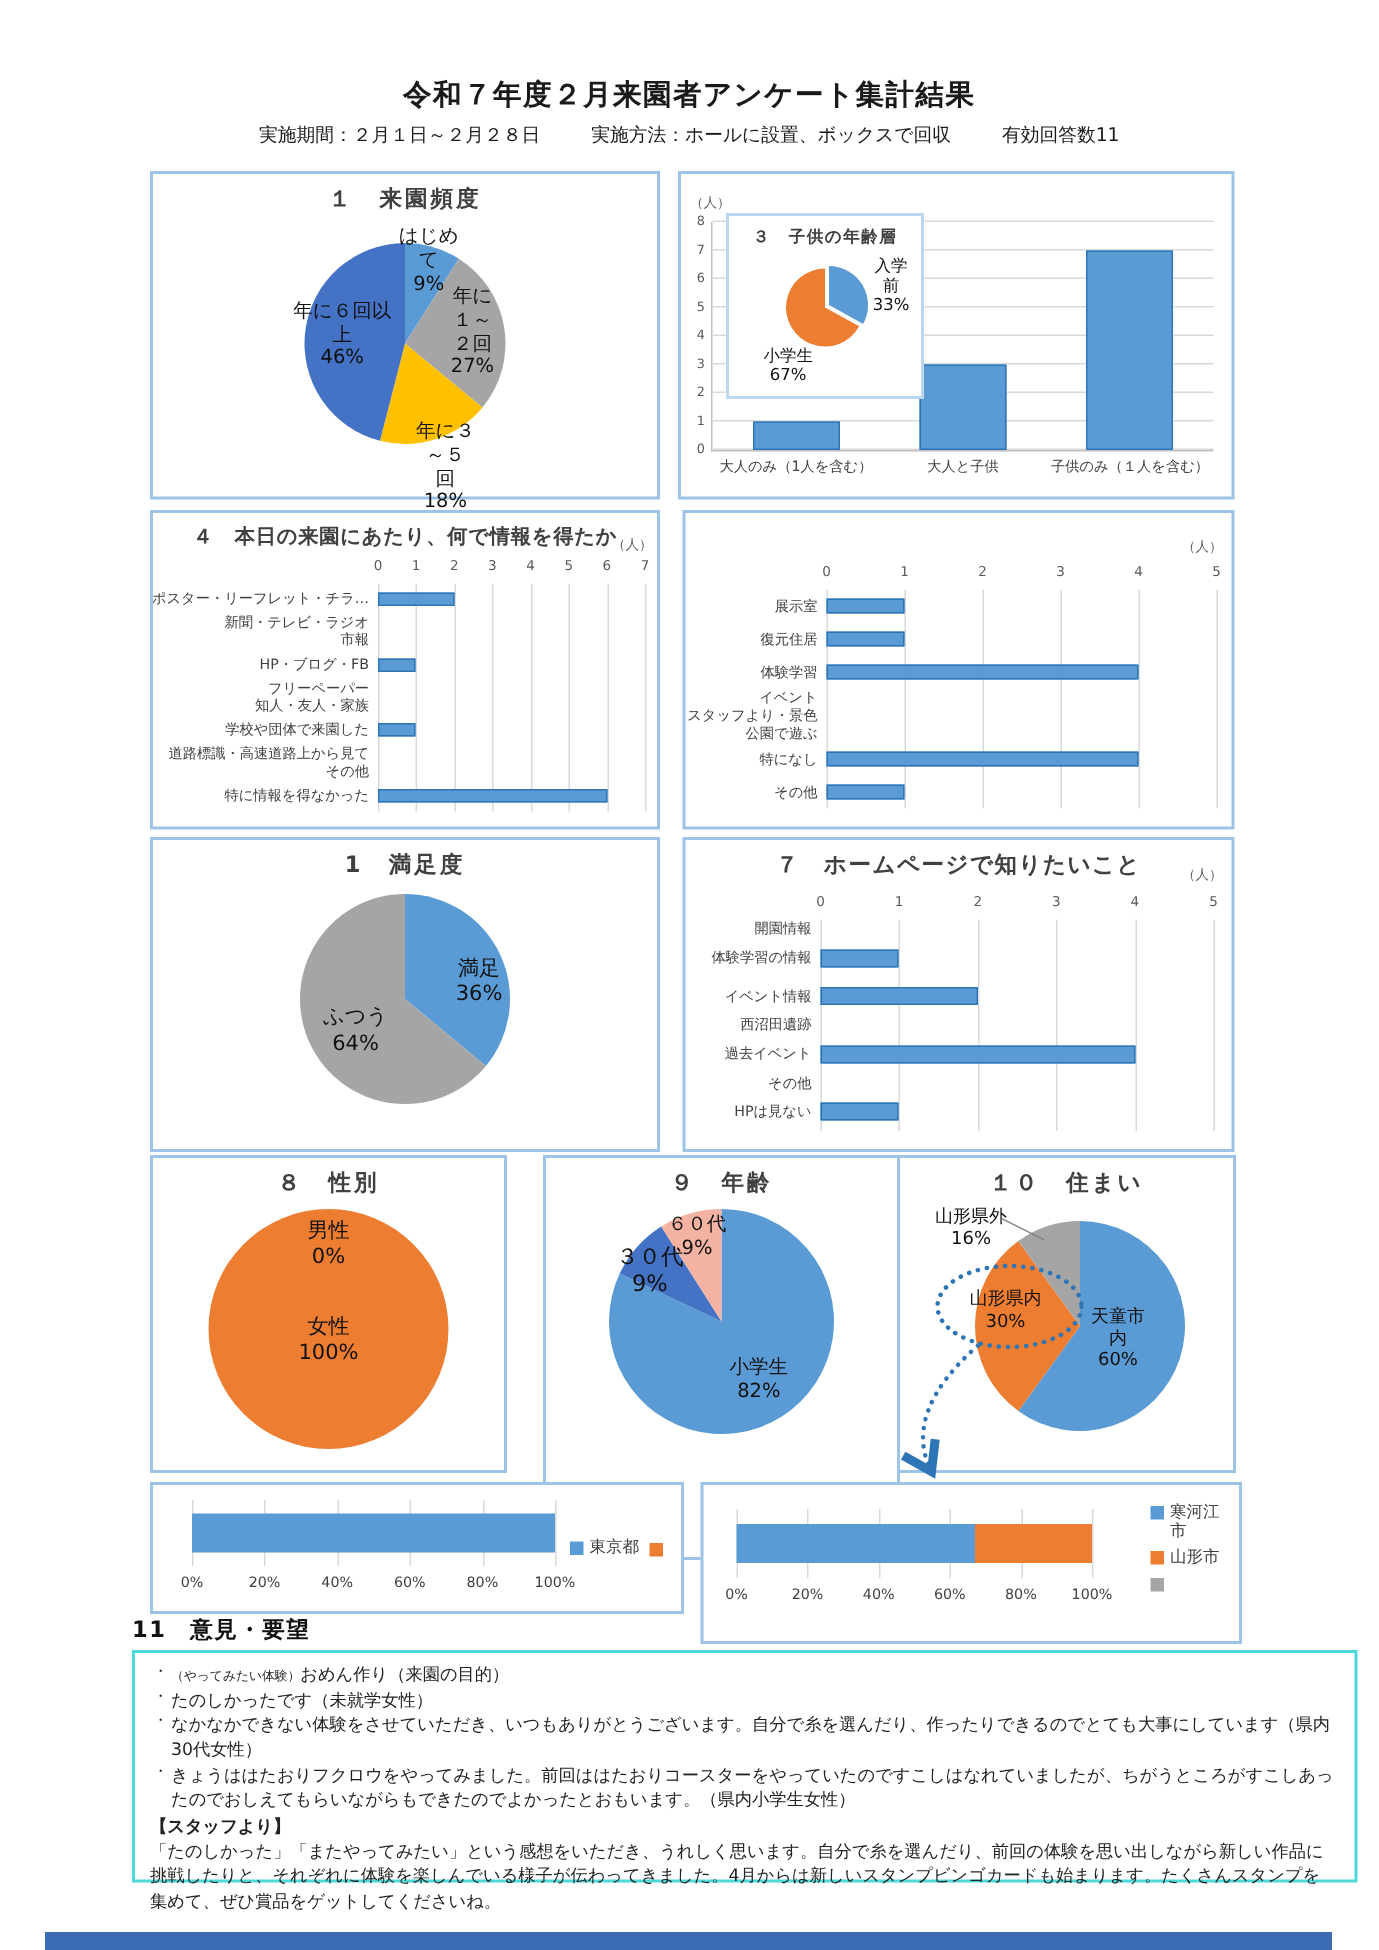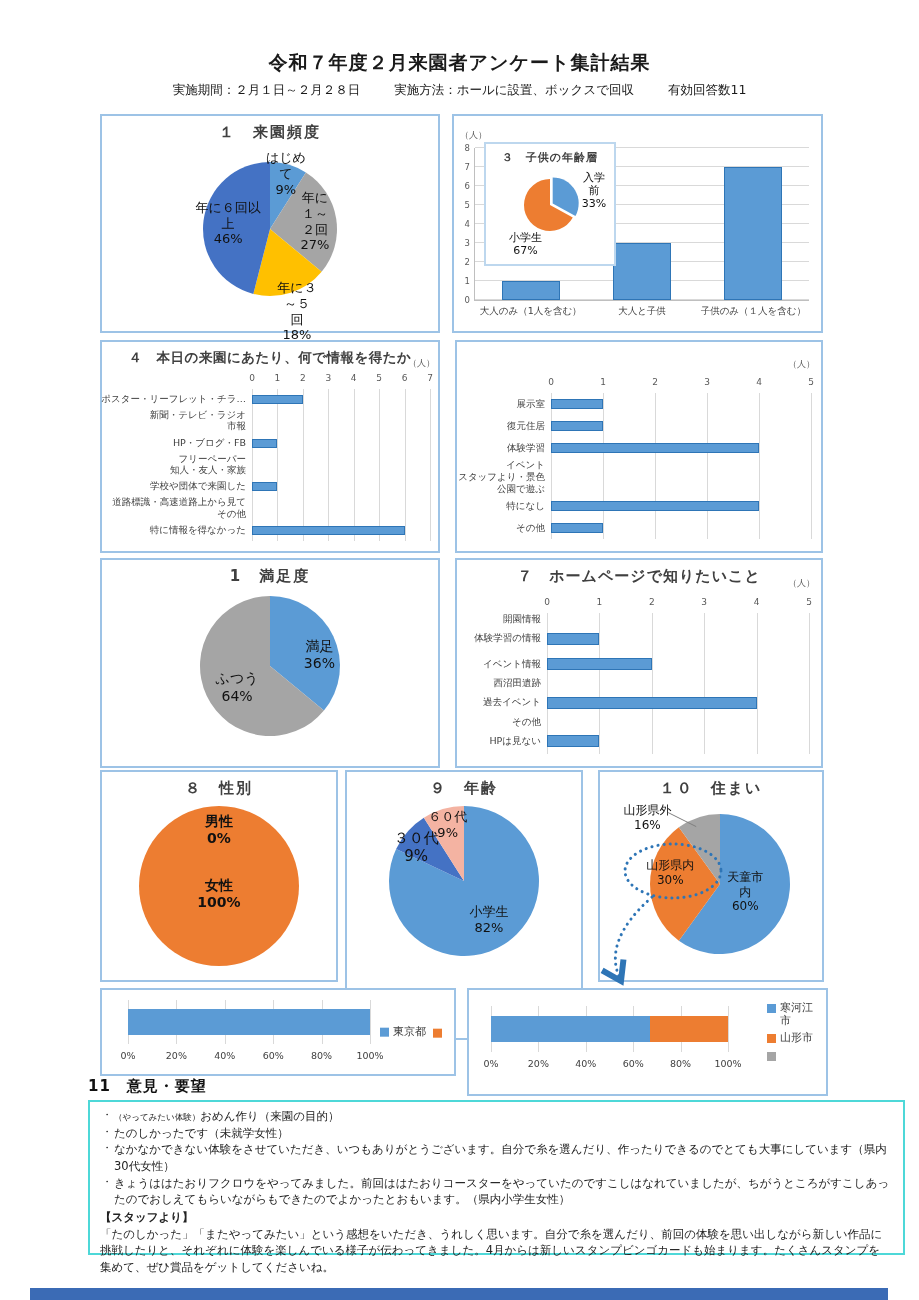--- a/index.html
+++ b/index.html
@@ -9,39 +9,39 @@
 .doc-subtitle{position:absolute;top:82px;left:0;width:100%;text-align:center;font-size:12.5px;color:#1a1a1a}
 .doc-subtitle span{margin:0 15px}
 .box{position:absolute;background:#fff;border:2px solid var(--boxborder);box-sizing:border-box}
 #box-c1{left:100px;top:114px;width:340px;height:219px}
 #box-c2{left:452px;top:114px;width:371px;height:219px}
 #box-c4{left:100px;top:340px;width:340px;height:213px}
 #box-c5{left:455px;top:340px;width:368px;height:213px}
 #box-c6{left:100px;top:558px;width:340px;height:210px}
 #box-c7{left:455px;top:558px;width:368px;height:210px}
 #box-c8{left:100px;top:770px;width:238px;height:212px}
-#box-c9{left:345px;top:770px;width:238px;height:270px}
+#box-c9{left:362px;top:770px;width:238px;height:270px}
 #box-c10{left:598px;top:770px;width:226px;height:212px}
 #box-c11{left:100px;top:988px;width:356px;height:88px}
 #box-c12{left:467px;top:988px;width:361px;height:108px}
 .chart-title{text-align:center;font-size:15px;font-weight:600;color:#404040;margin-top:7px;letter-spacing:2px;position:relative;z-index:3}
 #box-c4 .chart-title{font-size:13.5px;letter-spacing:0.5px}
 #box-c7 .chart-title{font-size:15px;letter-spacing:1px}
 .unit{position:absolute;font-size:9px;color:#595959;z-index:3}
 #box-c2 .unit{left:6px;top:13px}
 #box-c4 .unit{right:3px;top:15px}
 #box-c5 .unit{right:6px;top:16px}
 #box-c7 .unit{right:6px;top:17px}
 
 .pie-holder{position:relative;z-index:1}
 .pie-holder svg{overflow:visible;display:block}
 .pie-label{position:absolute;transform:translate(-50%,-50%);text-align:center;white-space:pre-line;color:#111;line-height:1.22;z-index:2}
 #box-c1 .pie-holder{margin:20px auto 0;}
 #box-c6 .pie-holder{margin:10px auto 0;}
-#box-c8 .pie-holder{margin:8px auto 0;font-weight:bold;}
+#box-c8 .pie-holder{margin:8px auto 0;}
 #box-c9 .pie-holder{margin:8px auto 0;}
 #box-c10 .pie-holder{margin:16px 0 0 50px;}
 
 #box-c3{position:absolute;left:30px;top:26px;width:132px;height:124px;border:2px solid var(--insetborder);background:#fff;z-index:4;box-sizing:border-box}
 #box-c3 .chart-title{font-size:11px;margin-top:6px;letter-spacing:1px}
 #box-c3 .pie-holder{margin:14px auto 0;}
 
 .vbar-plot{position:absolute;left:20px;right:12px;top:32px;bottom:30px;border-left:1px solid var(--axis);border-bottom:1px solid var(--axis)}
 .grid-h{position:absolute;left:0;right:0;height:1px;background:var(--grid)}
 .ytick{position:absolute;right:100%;margin-right:5px;font-size:8.5px;color:#595959;transform:translateY(50%);line-height:1}

